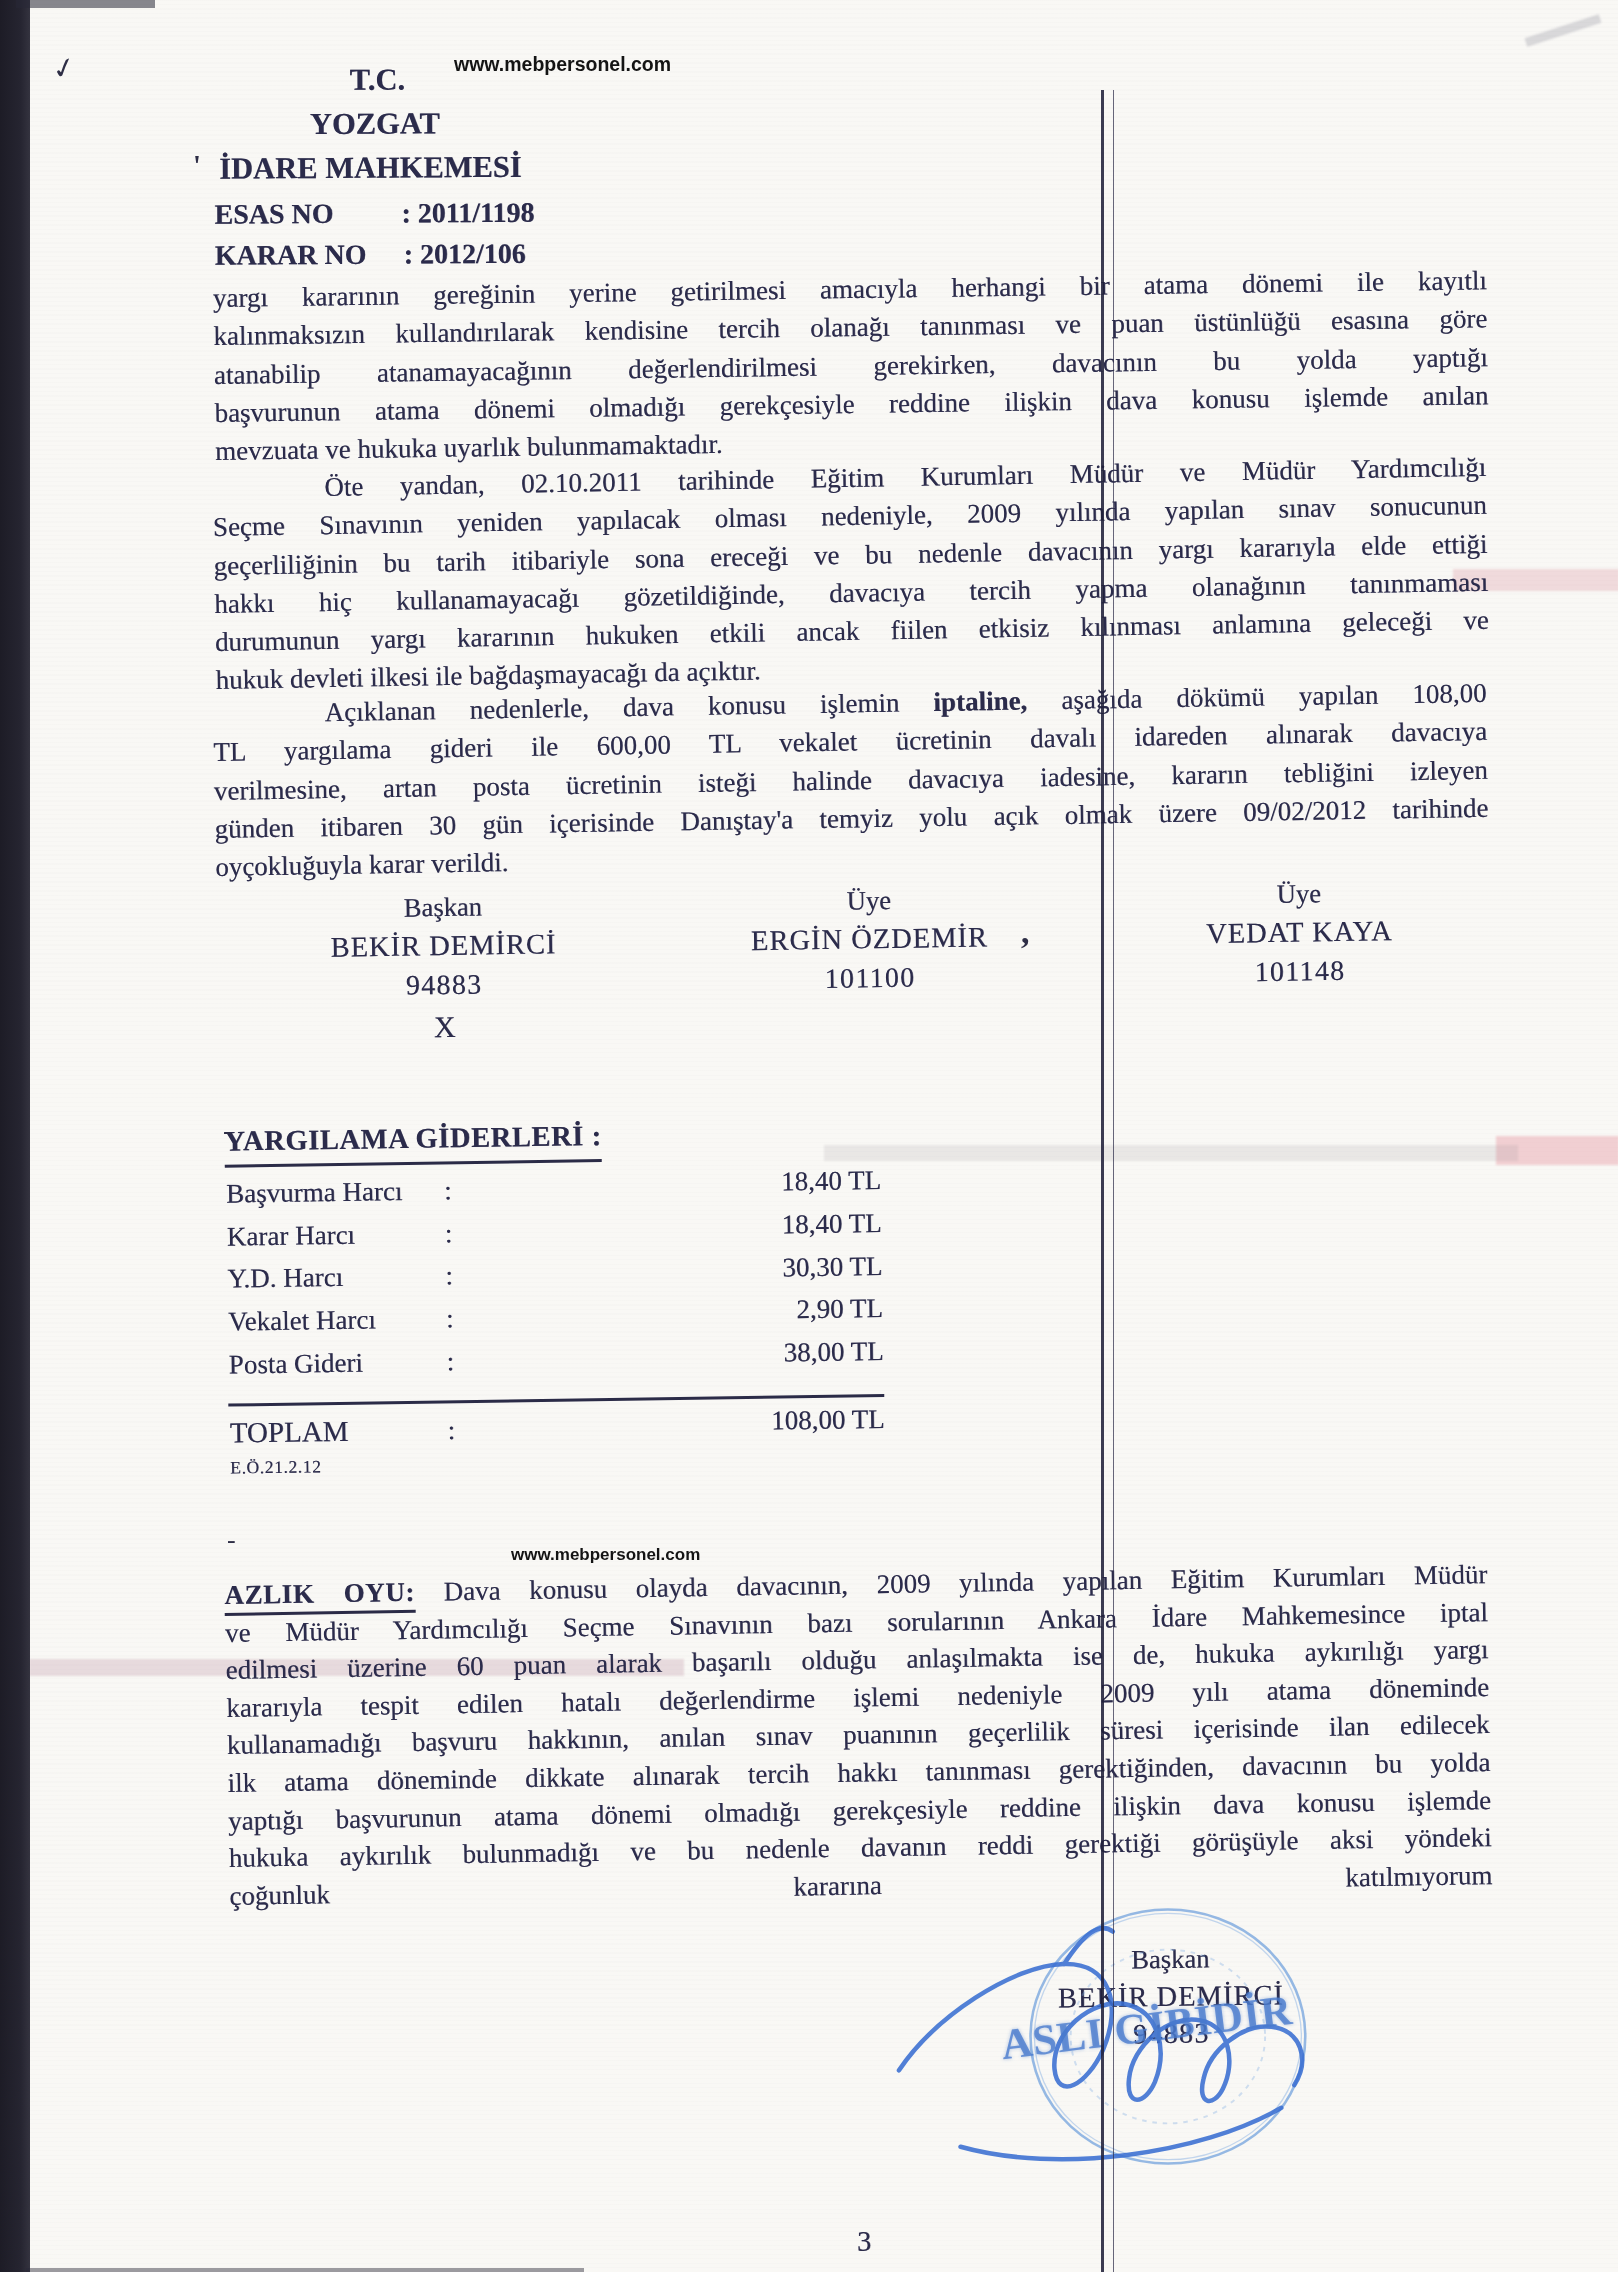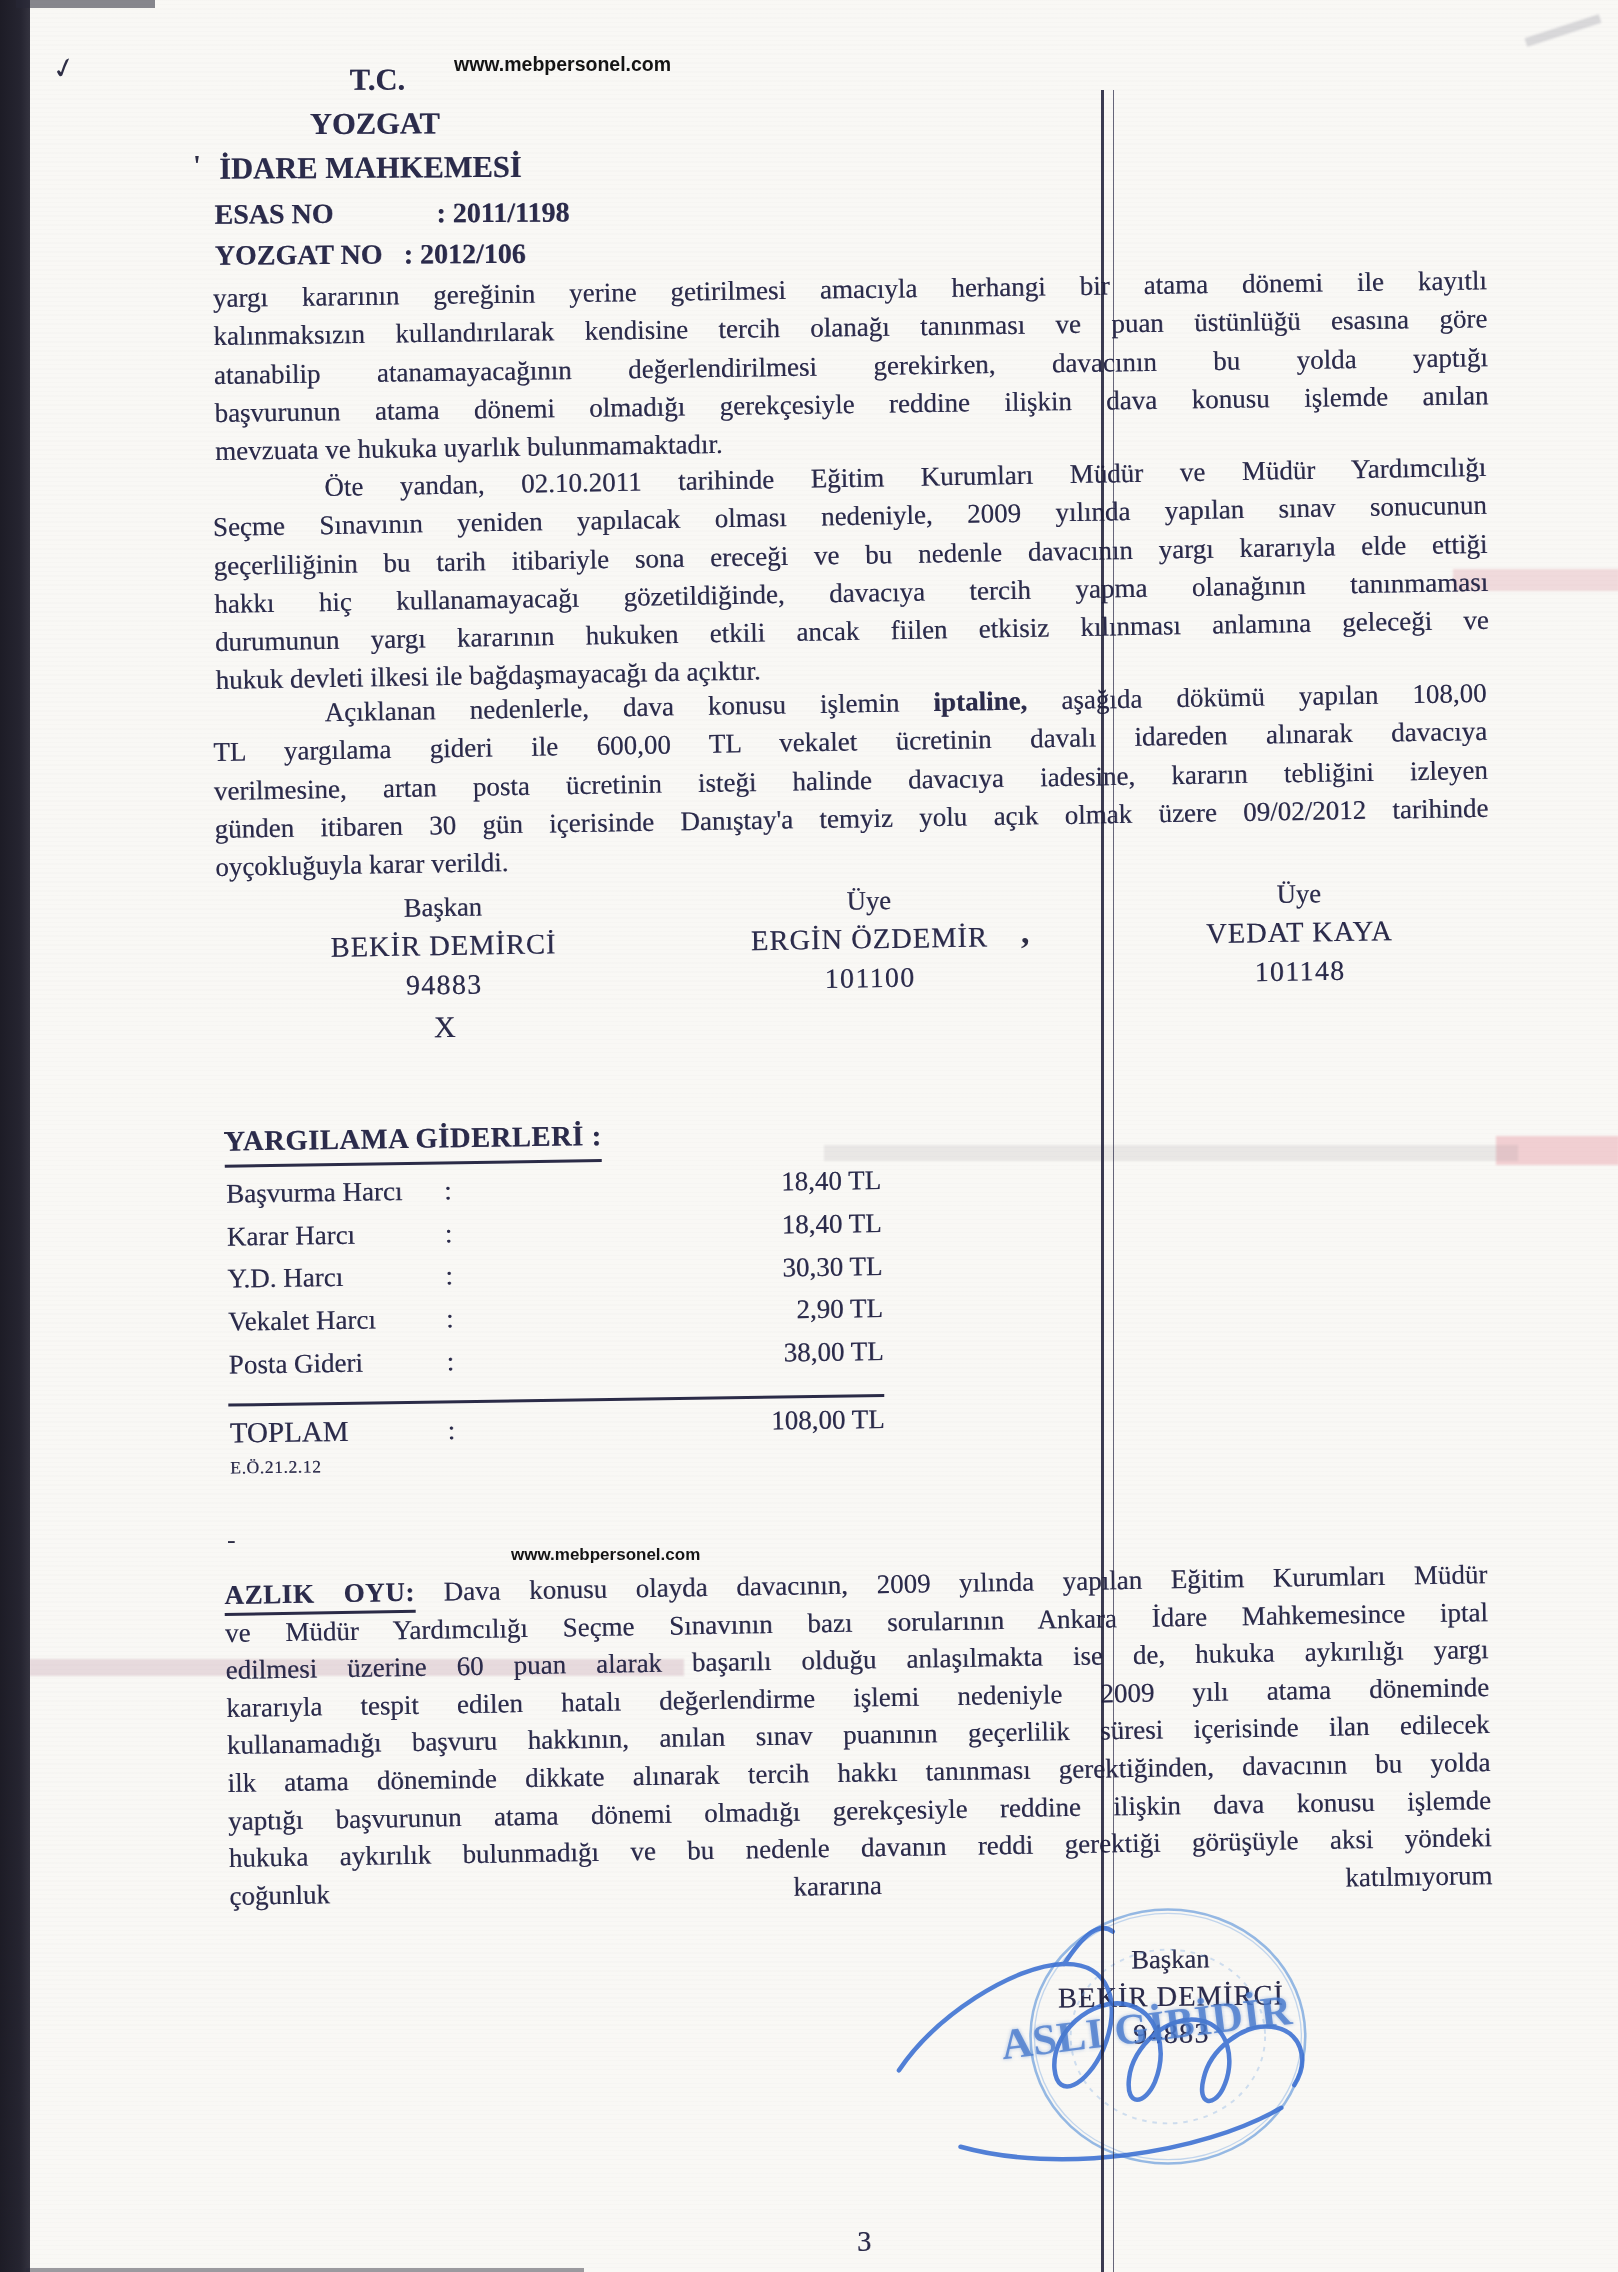--- a/index.html
+++ b/index.html
@@ -89,22 +89,22 @@
   <div class="abs bottom-smear"></div>
 
   <div class="abs wm wm-top">www.mebpersonel.com</div>
   <div class="abs wm wm-mid">www.mebpersonel.com</div>
 
   <div class="abs sec r1 ink" style="left:0;top:0;width:1619px;height:285px;">
     <div class="hline h1" style="left:350px;top:65px;">T.C.</div>
     <div class="hline h1" style="left:310px;top:109px;">YOZGAT</div>
     <div class="hline h1" style="left:219px;top:153px;">İDARE MAHKEMESİ</div>
     <div class="hline h2" style="left:214px;top:200px;">ESAS NO</div>
-    <div class="hline h2" style="left:436px;top:200px;">: 2011/1198</div>
-    <div class="hline h2" style="left:214px;top:241px;">YOZGAT NO</div>
+    <div class="hline h2" style="left:401px;top:200px;">: 2011/1198</div>
+    <div class="hline h2" style="left:214px;top:241px;">KARAR NO</div>
     <div class="hline h2" style="left:403px;top:241px;">: 2012/106</div>
   </div>
 
   <div class="abs sec r2 ink" style="left:214px;top:279px;width:1274px;height:195px;">
     <div class="jline" style="top:0;">yargı kararının gereğinin yerine getirilmesi amacıyla herhangi bir atama dönemi ile kayıtlı</div>
     <div class="jline" style="top:38px;">kalınmaksızın kullandırılarak kendisine tercih olanağı tanınması ve puan üstünlüğü esasına göre</div>
     <div class="jline" style="top:77px;">atanabilip atanamayacağının değerlendirilmesi gerekirken, davacının bu yolda yaptığı</div>
     <div class="jline" style="top:115px;">başvurunun atama dönemi olmadığı gerekçesiyle reddine ilişkin dava konusu işlemde anılan</div>
     <div class="jline short" style="top:153px;">mevzuata ve hukuka uyarlık bulunmamaktadır.</div>
   </div>

